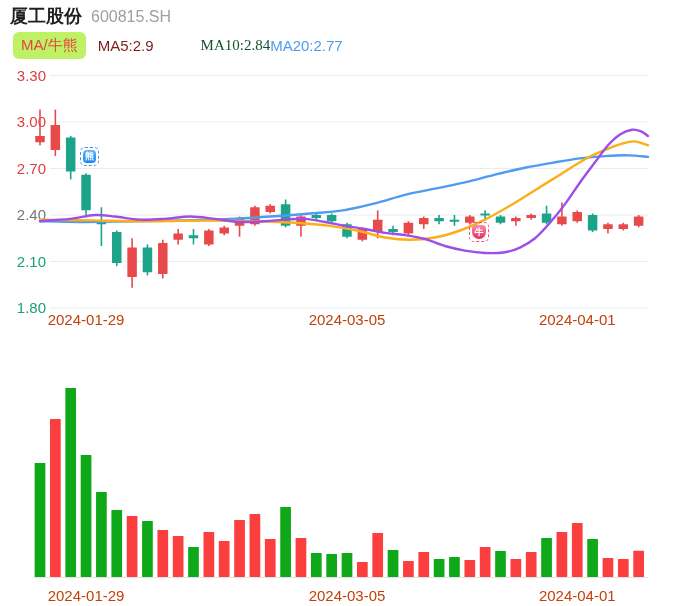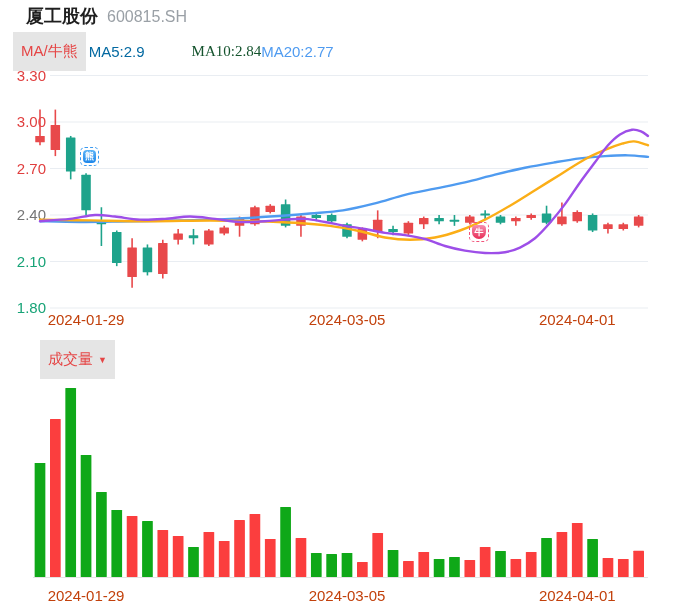--- a/index.html
+++ b/index.html
@@ -1,26 +1,26 @@
 <!DOCTYPE html>
 <html><head>
 <meta charset="utf-8">
 <title>600815.SH</title>
 <style>
   html,body{margin:0;padding:0;background:#fff;}
   .stage{
     position:relative;width:686px;height:606px;background:#fff;overflow:hidden;
     font-family:"Liberation Sans", sans-serif;-webkit-font-smoothing:antialiased;
   }
-  .header{position:absolute;left:26px;top:4px;display:flex;align-items:baseline;gap:9px;}
+  .header{position:absolute;left:10px;top:4px;display:flex;align-items:baseline;gap:9px;}
   .stock-title{font-size:18px;font-weight:700;color:#1f1f1f;}
   .stock-symbol{font-size:16px;color:#9aa0a6;}
   .legend{position:absolute;left:13px;top:32px;display:flex;align-items:center;font-size:15px;}
-  .badge{background:#e5e5e5;color:#e54545;padding:10px 8px;border-radius:0;cursor:pointer;}
-  .ma5{color:#0369a1;margin-left:3px;}
+  .badge{background:#bef264;color:#e54545;padding:4px 8px;border-radius:6px;cursor:pointer;}
+  .ma5{color:#7f1d1d;margin-left:12px;}
   .ma10{color:#14532d;margin-left:47px;font-family:Liberation Serif, serif;}
   .ma20{color:#4f9bf0;}
   #chart-svg{position:absolute;left:0;top:0;}
   .marker{position:absolute;border-radius:5px;padding:2px;z-index:5;cursor:pointer;}
   .marker-inner{display:block;text-align:center;color:#fff;font-weight:700;}
   .marker-bear{border:1.5px dashed #3b9af0;}
   .marker-bear .marker-inner{width:13px;height:13px;line-height:13px;font-size:9px;
     background:linear-gradient(180deg,#5db4f7,#1c86ea);border-radius:4px;}
   .marker-bull{border:1.5px dashed #f2537a;}
   .marker-bull .marker-inner{width:14px;height:14px;line-height:14px;font-size:9px;
@@ -188,24 +188,20 @@
     </svg>
 
   <div class="marker marker-bear" id="bear-marker" style="left: 80px; top: 147px;">
     <span class="marker-inner">熊</span>
   </div>
   <div class="marker marker-bull" id="bull-marker" style="left: 469px; top: 222px;">
     <span class="marker-inner">牛</span>
   </div>
 
   <div class="vol-header">
-    <span class="badge vol-badge">
-      <span>成交量</span>
-      <span class="caret">▼</span>
-    </span>
   </div>
 
   <div id="price-xlabels">
       <div class="xlabel" style="left: 86.05px; top: 311px;">2024-01-29</div>
       <div class="xlabel" style="left: 347px; top: 311px;">2024-03-05</div>
       <div class="xlabel" style="left: 577.25px; top: 311px;">2024-04-01</div>
     </div>
   <div id="vol-xlabels">
       <div class="xlabel" style="left: 86.05px; top: 587px;">2024-01-29</div>
       <div class="xlabel" style="left: 347px; top: 587px;">2024-03-05</div>

